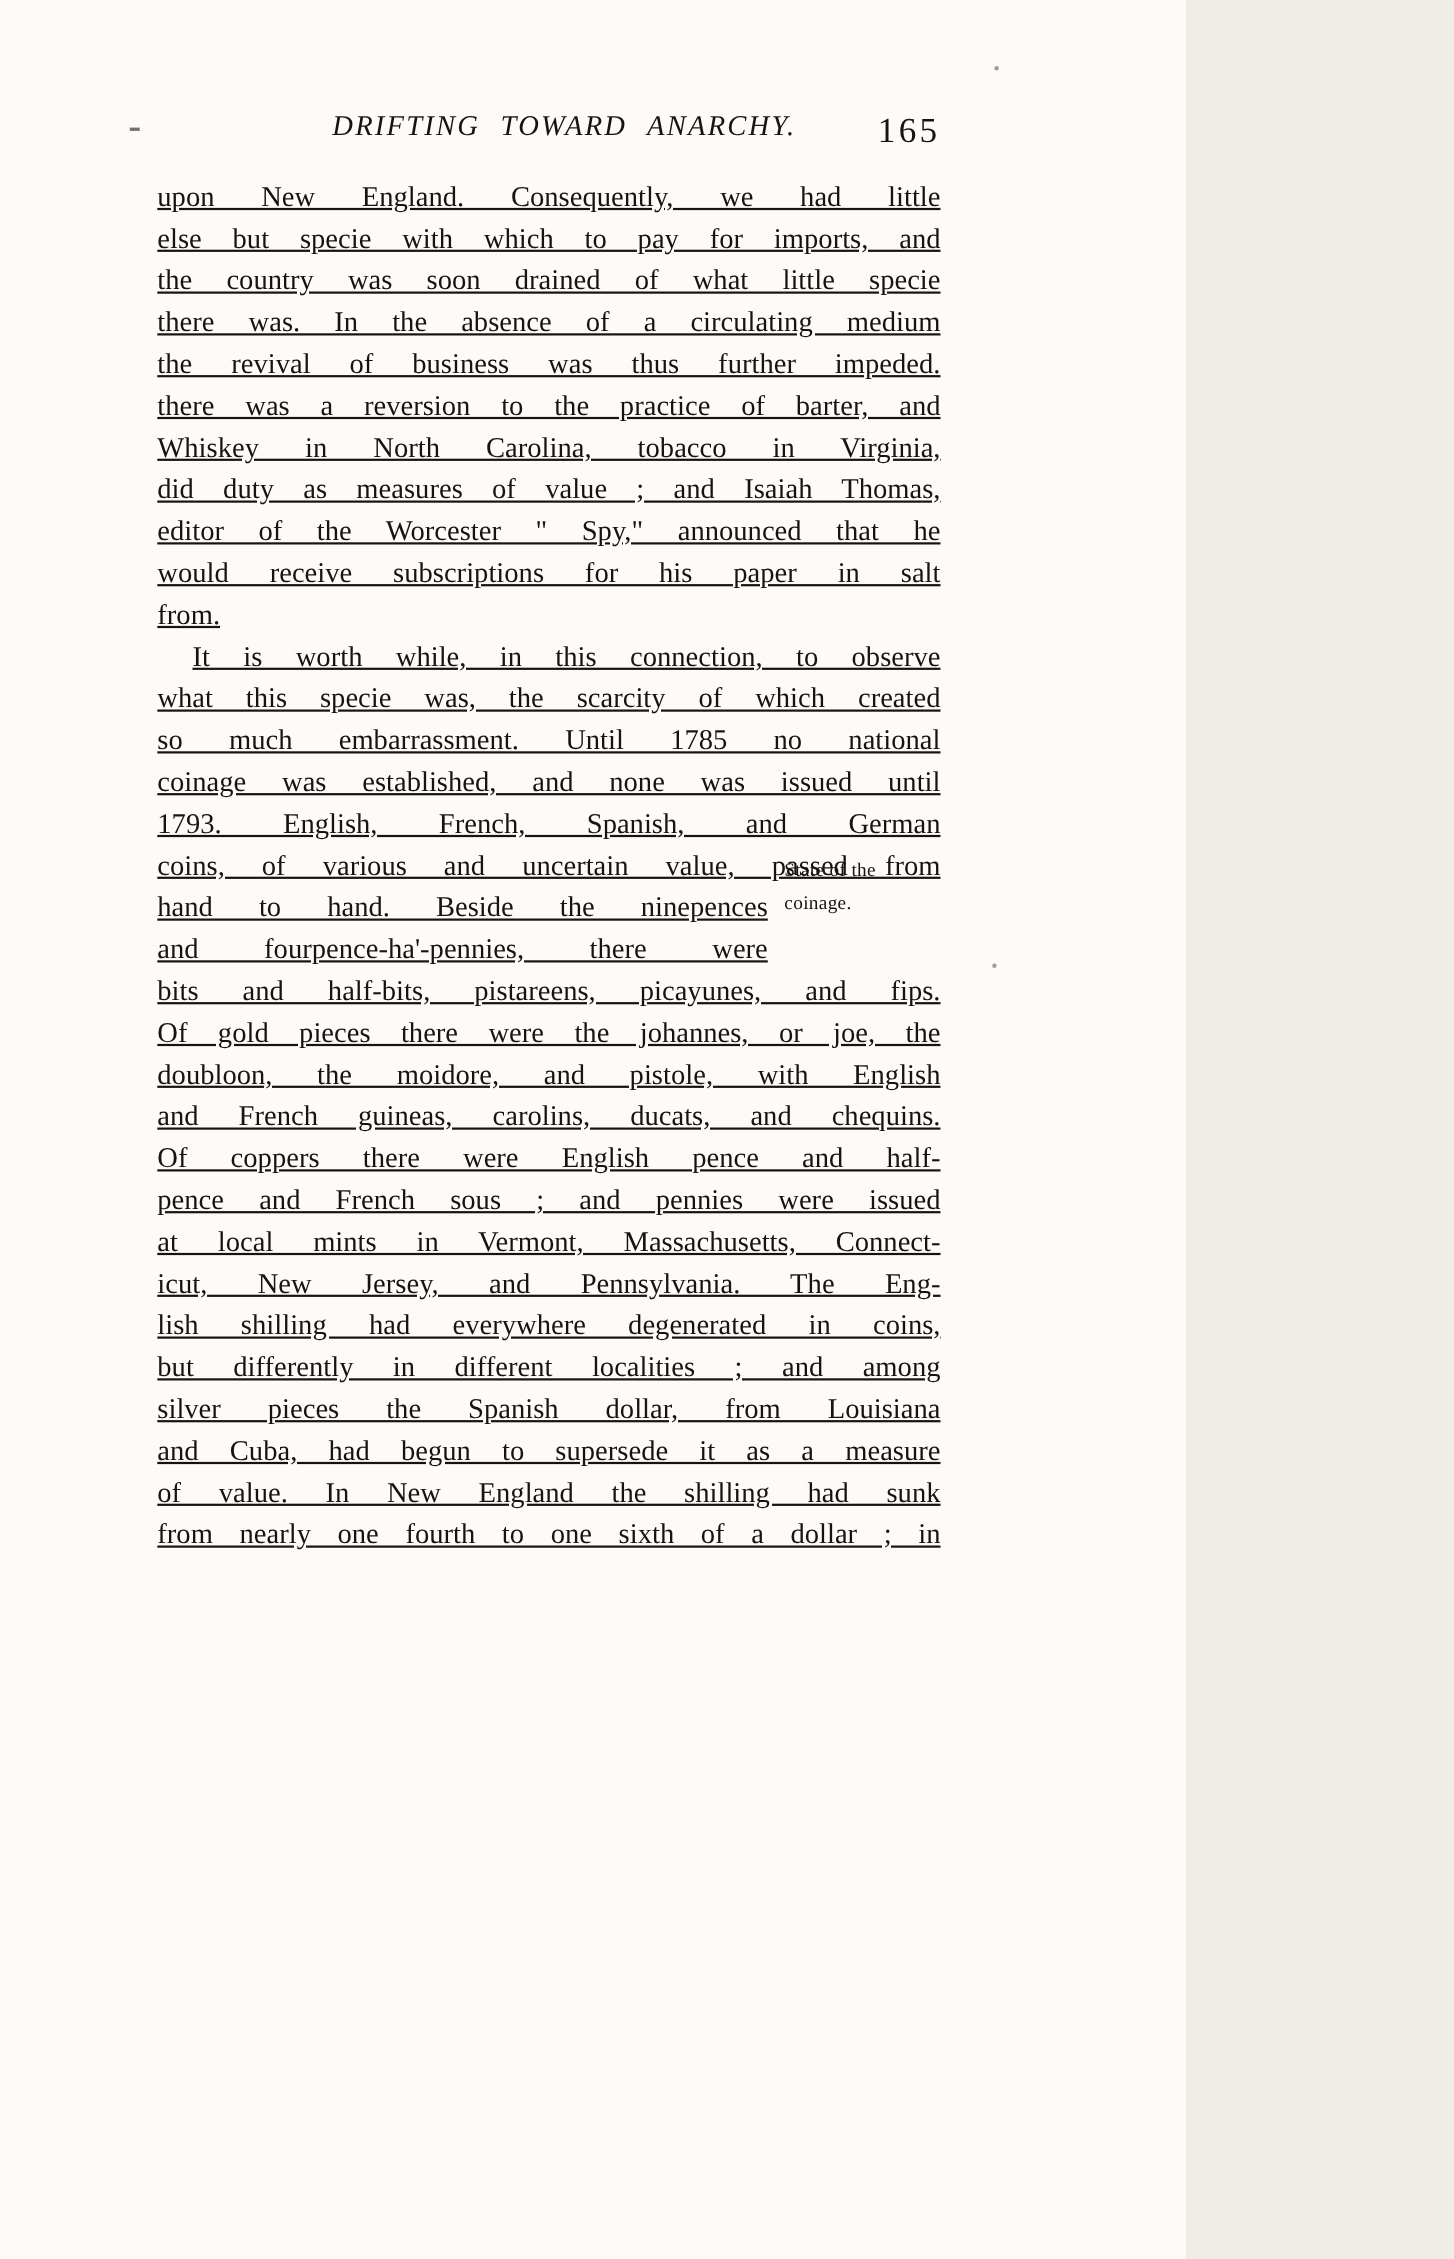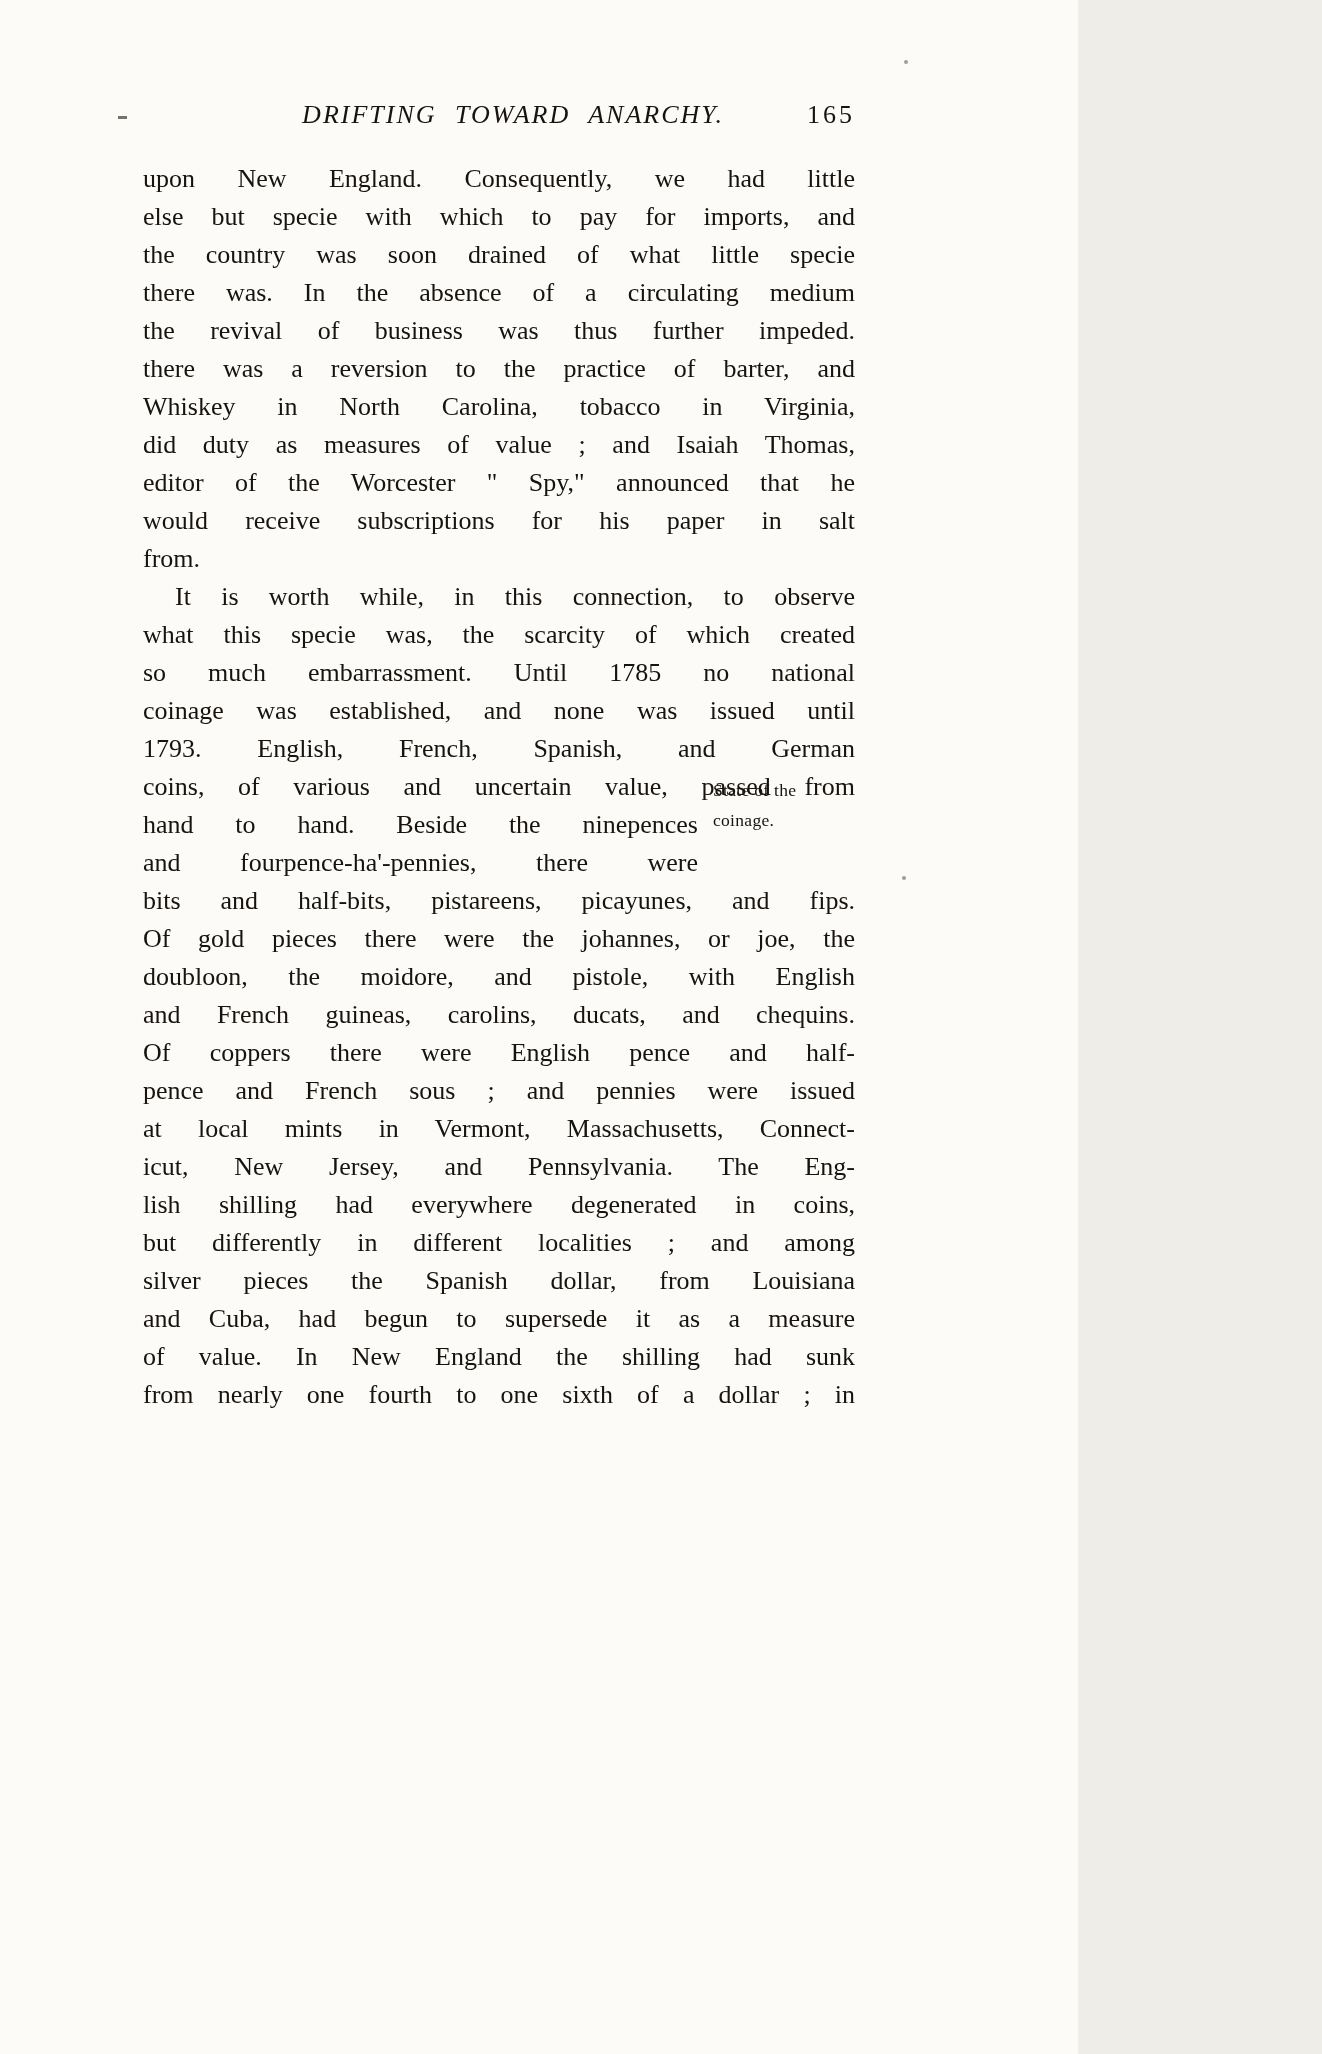--- a/index.html
+++ b/index.html
@@ -28,34 +28,35 @@
     font-style: italic;
     font-size: 26px;
     letter-spacing: 2px;
     word-spacing: 10px;
     white-space: nowrap;
   }
   .page-number {
     position: absolute;
     right: 0;
     top: 0;
-    font-size: 26px;
+    font-size: 32px;
     letter-spacing: 3px;
   }
   .textblock {
     position: absolute;
     left: 143px;
     top: 160px;
     width: 712px;
     font-size: 26px;
     line-height: 38px;
   }
   .line {
     text-align: justify;
     text-align-last: justify;
+    text-decoration: underline;
   }
   .line.last { text-align-last: left; }
   .line.indent { text-indent: 32px; }
   .line.short { padding-right: 157px; }
   .sidenote {
     position: absolute;
     left: 570px;
     top: 615px;
     width: 150px;
     font-size: 17.5px;

